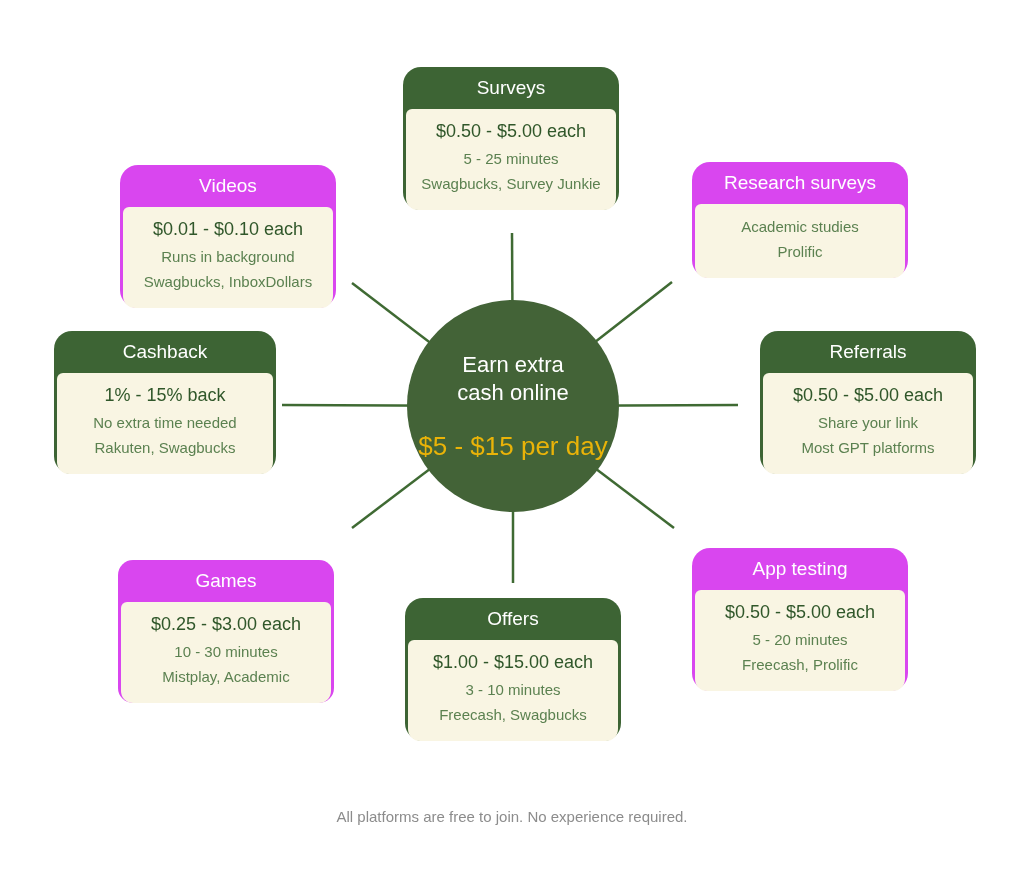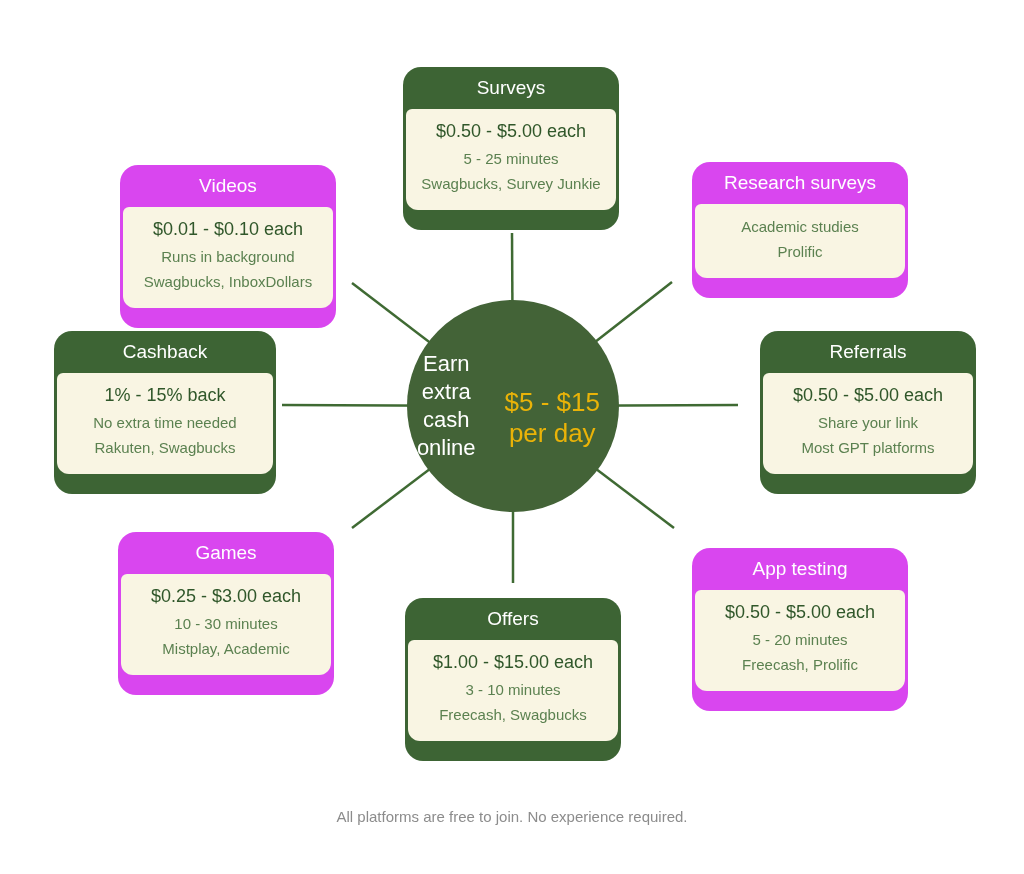--- a/index.html
+++ b/index.html
@@ -26,40 +26,40 @@
   .hub {
     position: absolute;
     left: 407px;
     top: 300px;
     width: 212px;
     height: 212px;
     border-radius: 50%;
     background: #436337;
     z-index: 2;
     display: flex;
-    flex-direction: row;
+    flex-direction: column;
     align-items: center;
     justify-content: center;
     text-align: center;
   }
   .hub .hub-title {
     color: #ffffff;
     font-size: 22px;
     line-height: 28px;
   }
   .hub .hub-subtitle {
     color: #eab308;
     font-size: 26px;
     margin-top: 24px;
   }
   .card {
     position: absolute;
     width: 216px;
     border-radius: 18px;
-    padding: 0 3px 20px 3px;
+    padding: 0 3px 0 3px;
     box-sizing: border-box;
     z-index: 1;
   }
   .card.accent-green { background: #3D6434; }
   .card.accent-gold  { background: #d946ef; }
   .card-header {
     height: 42px;
     display: flex;
     align-items: center;
     justify-content: center;
@@ -82,21 +82,21 @@
     font-size: 15px;
     color: #5B8150;
     margin: 8px 0;
   }
   
   .pos-surveys    { left: 403px; top: 67px;  }
   .pos-videos     { left: 120px; top: 165px; }
   .pos-research   { left: 692px; top: 162px; }
   .pos-cashback   { left: 54px;  top: 331px; width: 222px; }
   .pos-referrals  { left: 760px; top: 331px; }
-  .pos-games      { left: 118px; top: 532px; }
+  .pos-games      { left: 118px; top: 560px; border-radius: 15px; }
   .pos-offers     { left: 405px; top: 598px; }
   .pos-apptesting { left: 692px; top: 548px; }
   .footer-caption {
     position: absolute;
     left: 0;
     top: 808px;
     width: 1024px;
     text-align: center;
     font-size: 15px;
     color: #8C8C8C;

